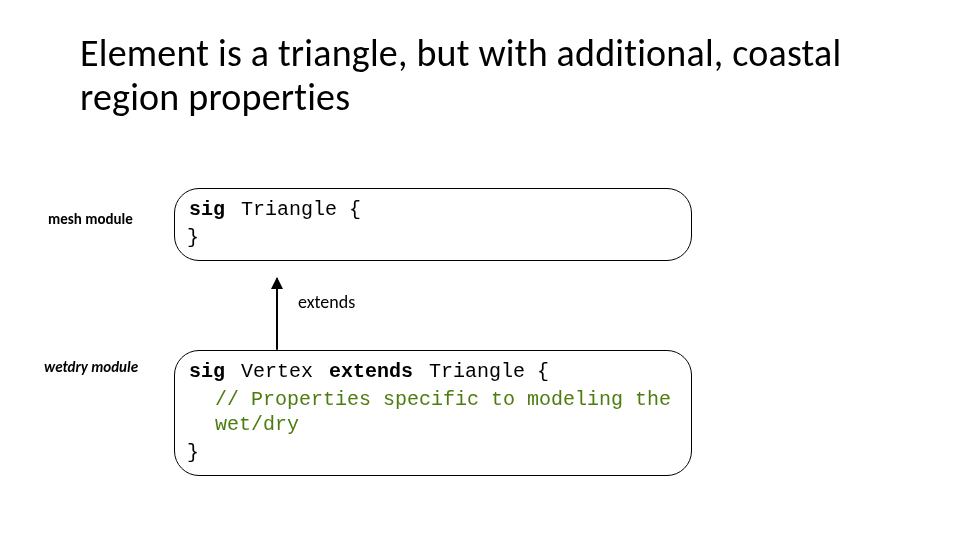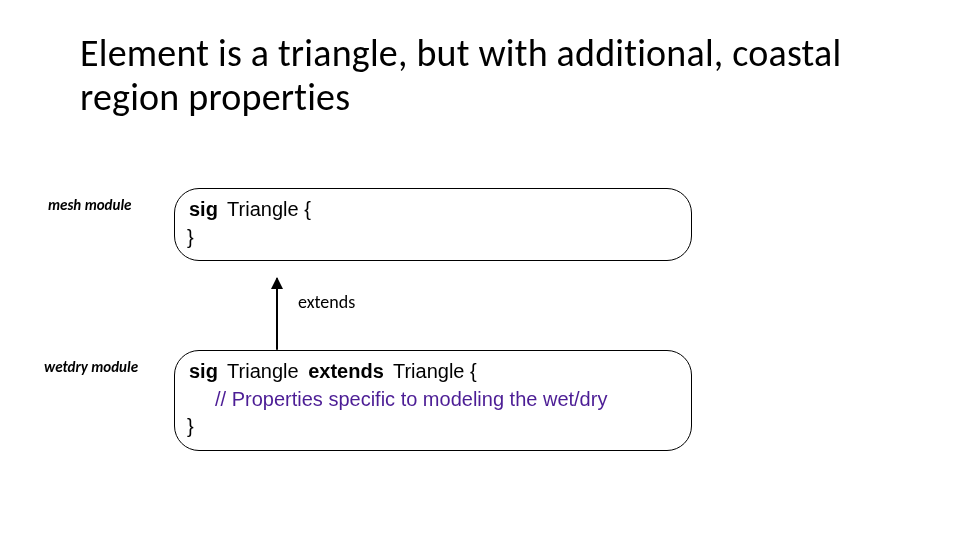--- a/index.html
+++ b/index.html
@@ -13,36 +13,36 @@
     font-size: 38px;
     font-weight: 400;
     line-height: 1.15;
     letter-spacing: 0.2px;
   }
   .label {
     position: absolute;
     font-size: 15px;
     font-weight: 600;
   }
-  .label-mesh { left: 40px; top: 188px; font-style: italic; }
+  .label-mesh { left: 40px; top: 202px; }
   .label-wetdry { left: 36px; top: 350px; font-style: italic; }
 
   .codebox {
     position: absolute;
     left: 166px;
     width: 518px;
     border: 1px solid #000;
     background: #fff;
     padding: 6px 10px 8px 10px;
     font-size: 20px;
     line-height: 1.28;
-    font-family: Liberation Sans, sans-serif;
+    font-family: Liberation Mono, monospace;
   }
   .codebox .kw { font-weight: 700; }
-  .codebox .cm { color: #4c1d95; } 
+  .codebox .cm { color: #4d7c0f; } 
   .codebox .indent { padding-left: 28px; display: block; }
 
   .box-top { top: 180px; }
   .box-bot { top: 342px; }
 
   .extends-label {
     position: absolute;
     left: 290px;
     top: 283px;
     font-size: 18px;
@@ -82,19 +82,19 @@
       <span class="kw">sig</span><span> Triangle {</span>
     </div>
     <div>}</div>
   </div>
 
   <div class="arrow"></div>
   <div class="extends-label">extends</div>
 
   <div class="codebox box-bot">
     <div>
-      <span class="kw">sig</span><span> Triangle </span><span class="kw">extends</span><span> Triangle {</span>
+      <span class="kw">sig</span><span> Vertex </span><span class="kw">extends</span><span> Triangle {</span>
     </div>
     <span class="indent cm">// Properties specific to modeling the wet/dry</span>
     <div>}</div>
   </div>
 
 </div>
 
 </body></html>

